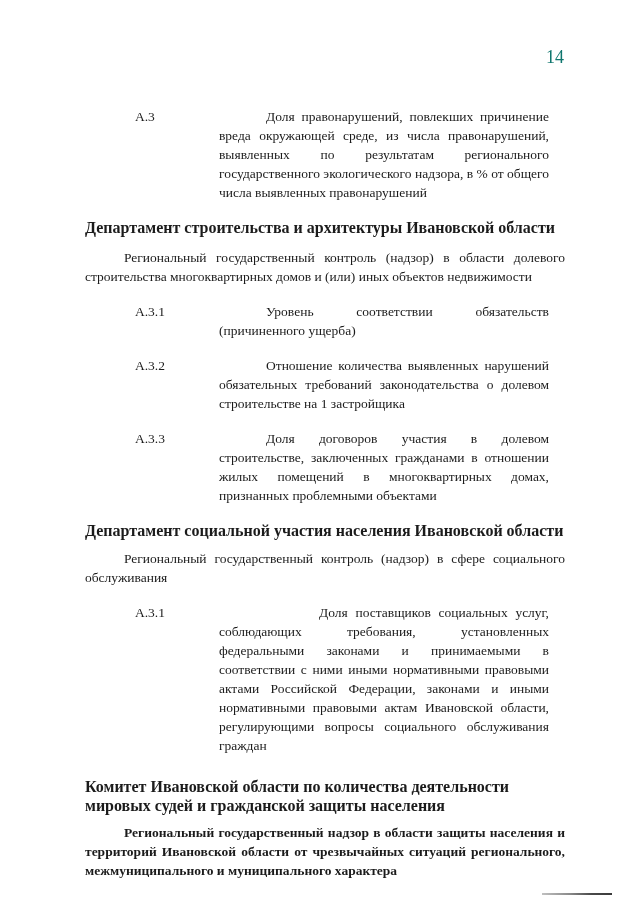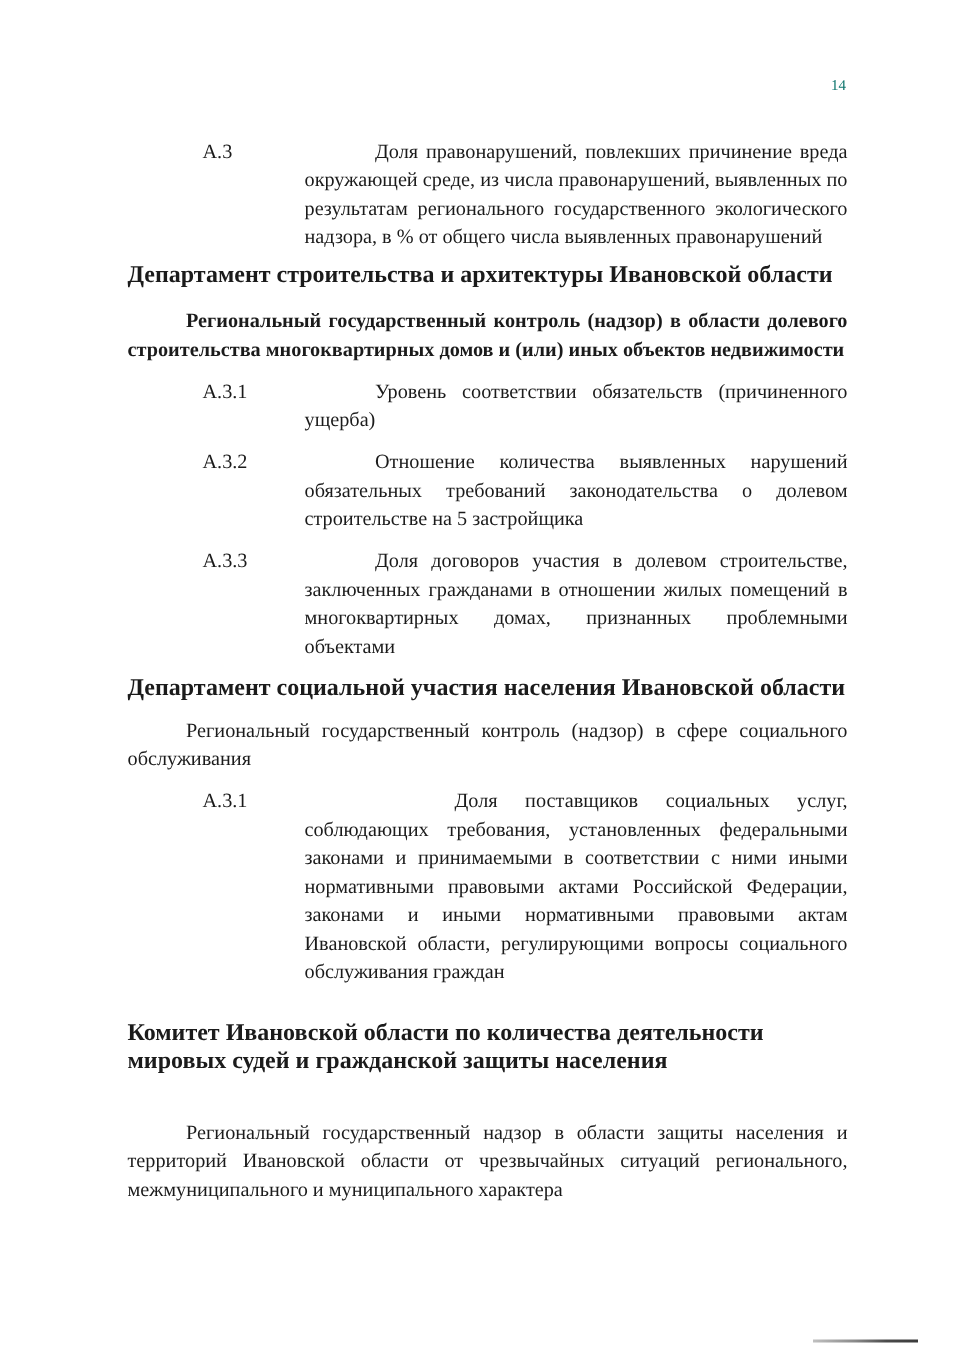--- a/index.html
+++ b/index.html
@@ -15,64 +15,64 @@
     font-family: "Liberation Serif", "DejaVu Serif", serif;
     color: #1b1b1b;
     font-size: 13.5px;
     line-height: 19px;
     overflow: hidden;
   }
   .page-number {
     position: absolute;
     top: 48px;
     right: 76px;
-    font-size: 10px;
+    font-size: 18px;
     color: #0f766e;
   }
   .content {
     position: absolute;
     left: 85px;
     top: 91px;
     width: 480px;
   }
   .item {
     position: relative;
     padding-left: 118px;
     margin: 0;
   }
   .item .item-label {
     position: absolute;
     left: 50px;
     top: 0;
     white-space: nowrap;
   }
   .item .item-text {
-    margin: 0;
+    margin: 16px;
     text-align: justify;
     text-indent: 47px;
   }
   .item .item-text.big-indent {
     text-indent: 100px;
   }
   .heading {
     margin: 0;
     font-weight: bold;
     text-align: left;
     font-size: 16px;
     line-height: 19px;
   }
   .intro {
     margin: 0;
     text-align: justify;
     text-indent: 39px;
   }
   .mt7  { margin-top: 7px; }
   .mt9  { margin-top: 9px; }
-  .mt11 { margin-top: 11px; font-weight: bold; }
-  .mt12 { margin-top: 28px; }
+  .mt11 { margin-top: 11px; }
+  .mt12 { margin-top: 8px; font-weight: bold; }
   .mt22 { margin-top: 22px; }
   .footer-line {
     position: absolute;
     left: 542px;
     top: 893px;
     width: 70px;
     height: 2px;
     background: linear-gradient(to right, #c0c0c0 0%, #8a8a8a 40%, #4a4a4a 70%, #3a3a3a 100%);
   }
 </style>
@@ -93,21 +93,21 @@
     <p class="heading mt7">Департамент строительства и архитектуры Ивановской области</p>
     <p class="intro mt11">Региональный государственный контроль (надзор) в области долевого строительства многоквартирных домов и (или) иных объектов недвижимости</p>
 
     <div class="item mt9">
       <span class="item-label">А.3.1</span>
       <p class="item-text">Уровень соответствии обязательств (причиненного ущерба)</p>
     </div>
 
     <div class="item mt9">
       <span class="item-label">А.3.2</span>
-      <p class="item-text">Отношение количества выявленных нарушений обязательных требований законодательства о долевом строительстве на 5 застройщика</p>
+      <p class="item-text">Отношение количества выявленных нарушений обязательных требований законодательства о долевом строительстве на 1 застройщика</p>
     </div>
 
     <div class="item mt9">
       <span class="item-label">А.3.3</span>
       <p class="item-text">Доля договоров участия в долевом строительстве, заключенных гражданами в отношении жилых помещений в многоквартирных домах, признанных проблемными объектами</p>
     </div>
 
     <p class="heading mt9">Департамент социальной участия населения Ивановской области</p>
     <p class="intro mt9">Региональный государственный контроль (надзор) в сфере социального обслуживания</p>
 

